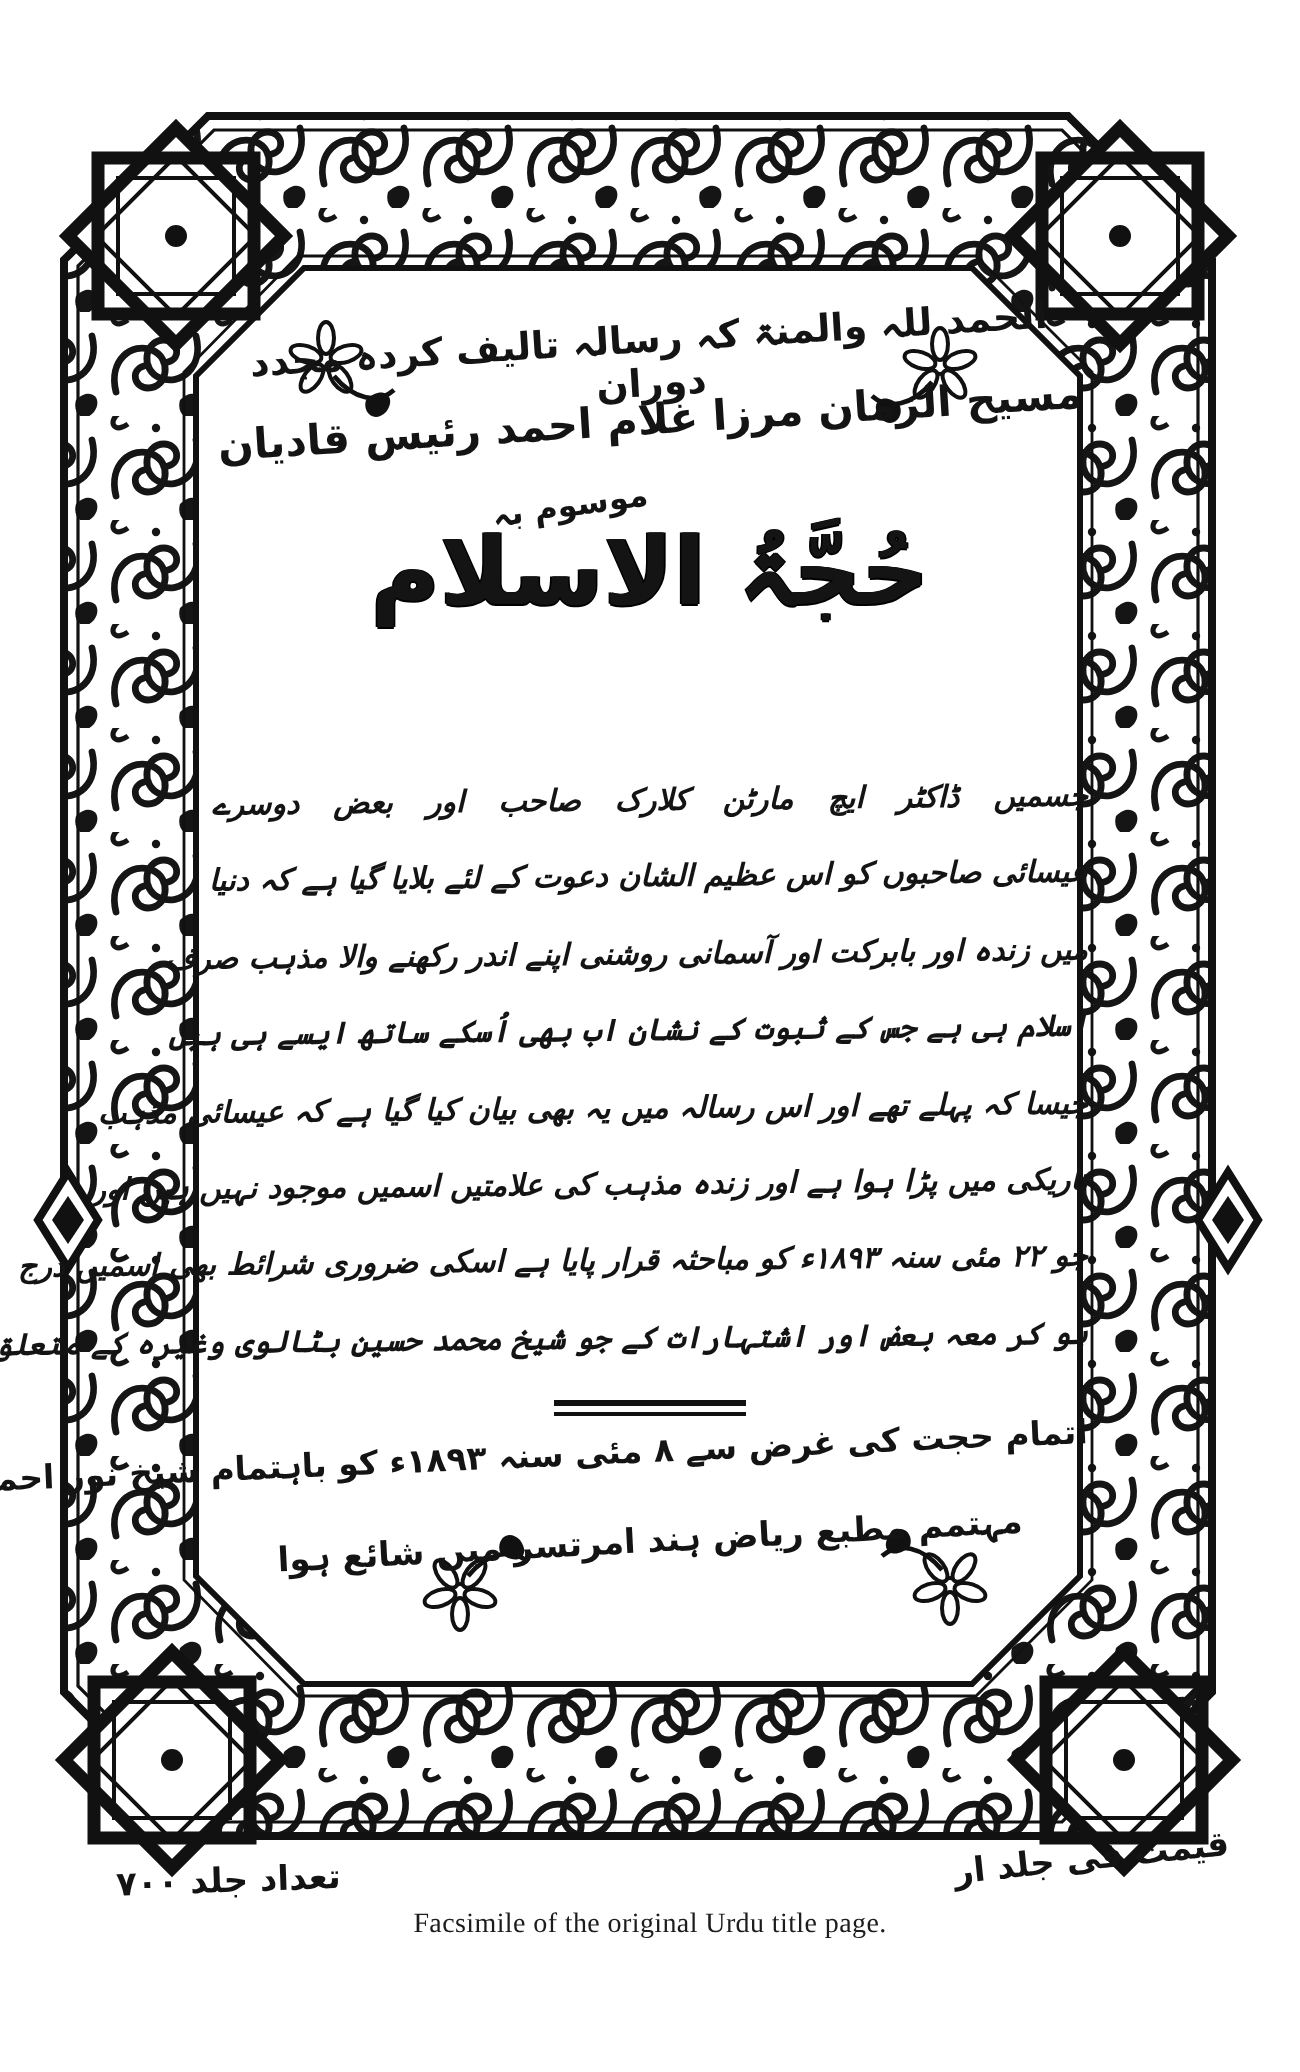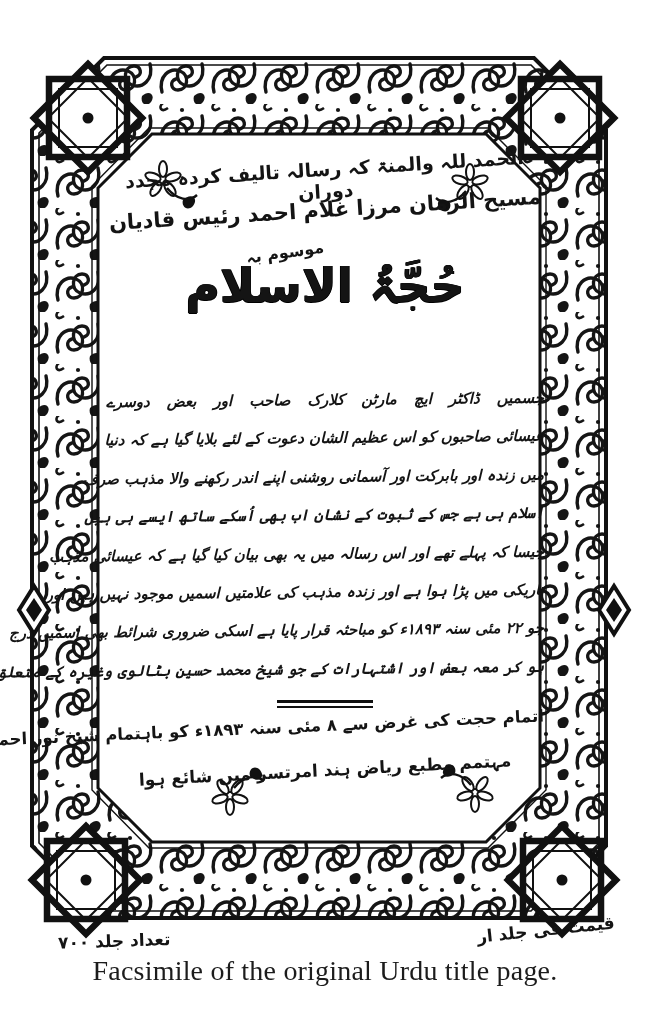--- a/index.html
+++ b/index.html
@@ -75,21 +75,21 @@
   }
   .imprint-right {
     position: absolute; top: 922px; left: 430px; width: 185px;
     font-size: 17px; font-weight: 700; text-align: right;
     transform: rotate(-6deg);
   }
   .caption {
     position: absolute; top: 955px; left: 0; width: 650px;
     text-align: center;
     font-family: "Liberation Serif", "DejaVu Serif", serif;
-    font-size: 28px; color: #1c1c1c; letter-spacing: 0.2px;
+    font-size: 14px; color: #1c1c1c; letter-spacing: 0.2px;
   }
 </style>
 </head>
 <body>
 
 <div class="sheet">
 
   <svg class="frame" width="650" height="1036" viewBox="0 0 650 1036" aria-hidden="true">
     <defs>
       <pattern id="vine" width="52" height="52" patternUnits="userSpaceOnUse">

